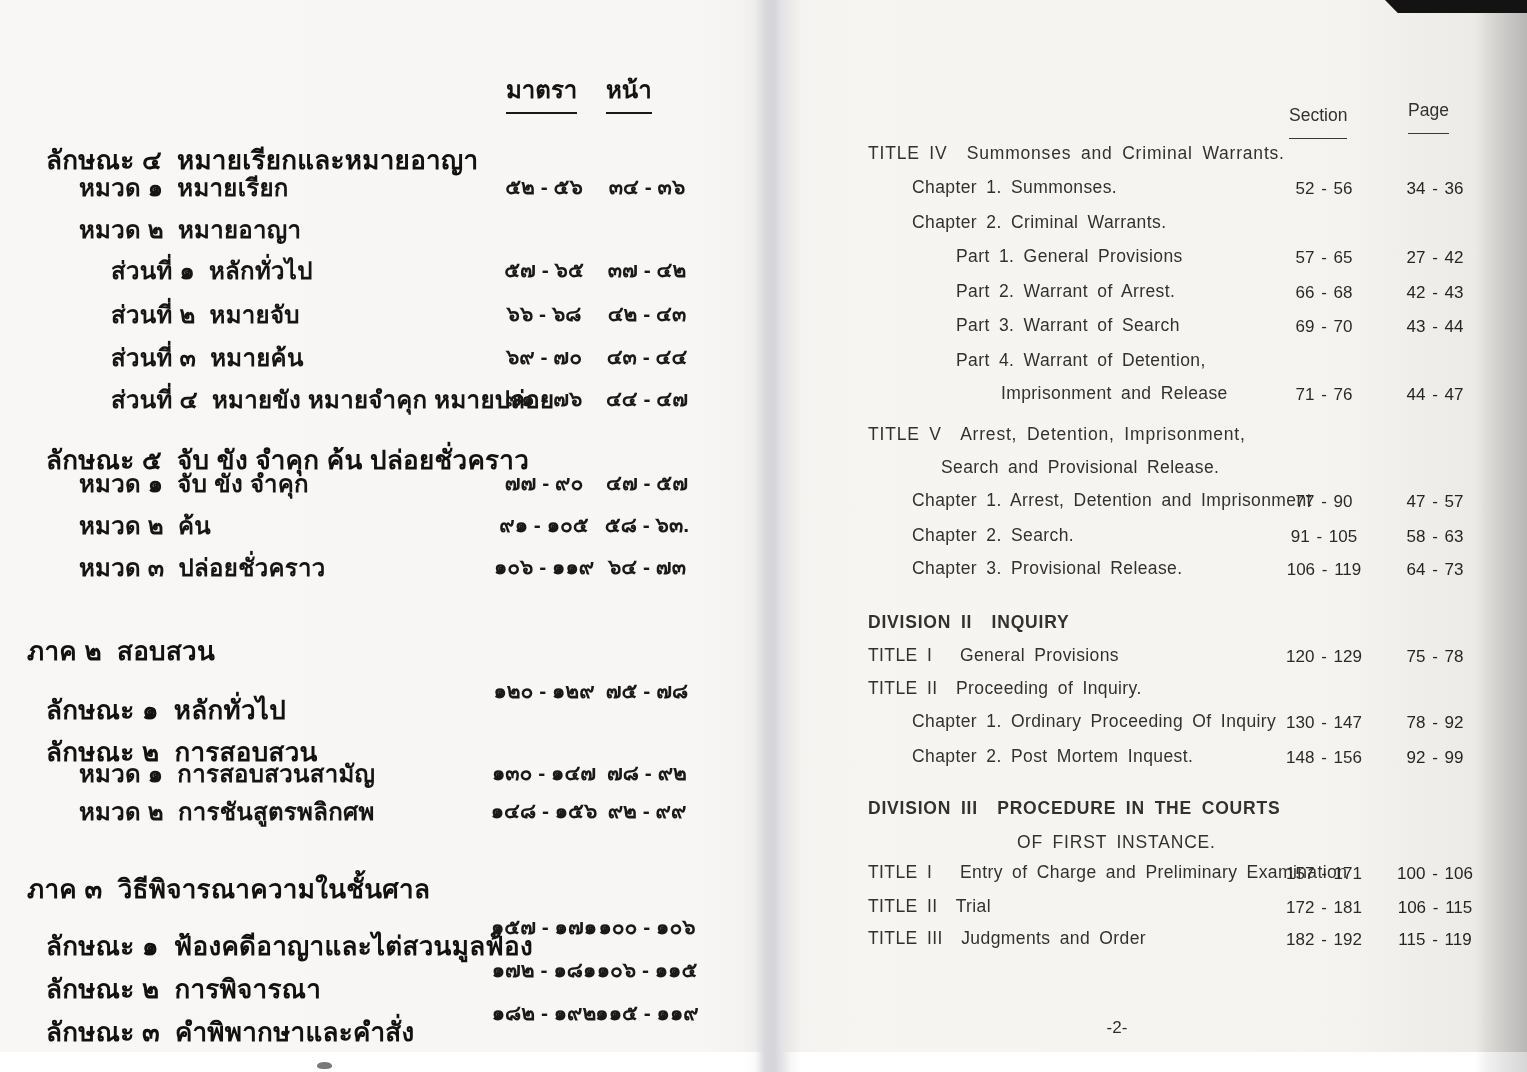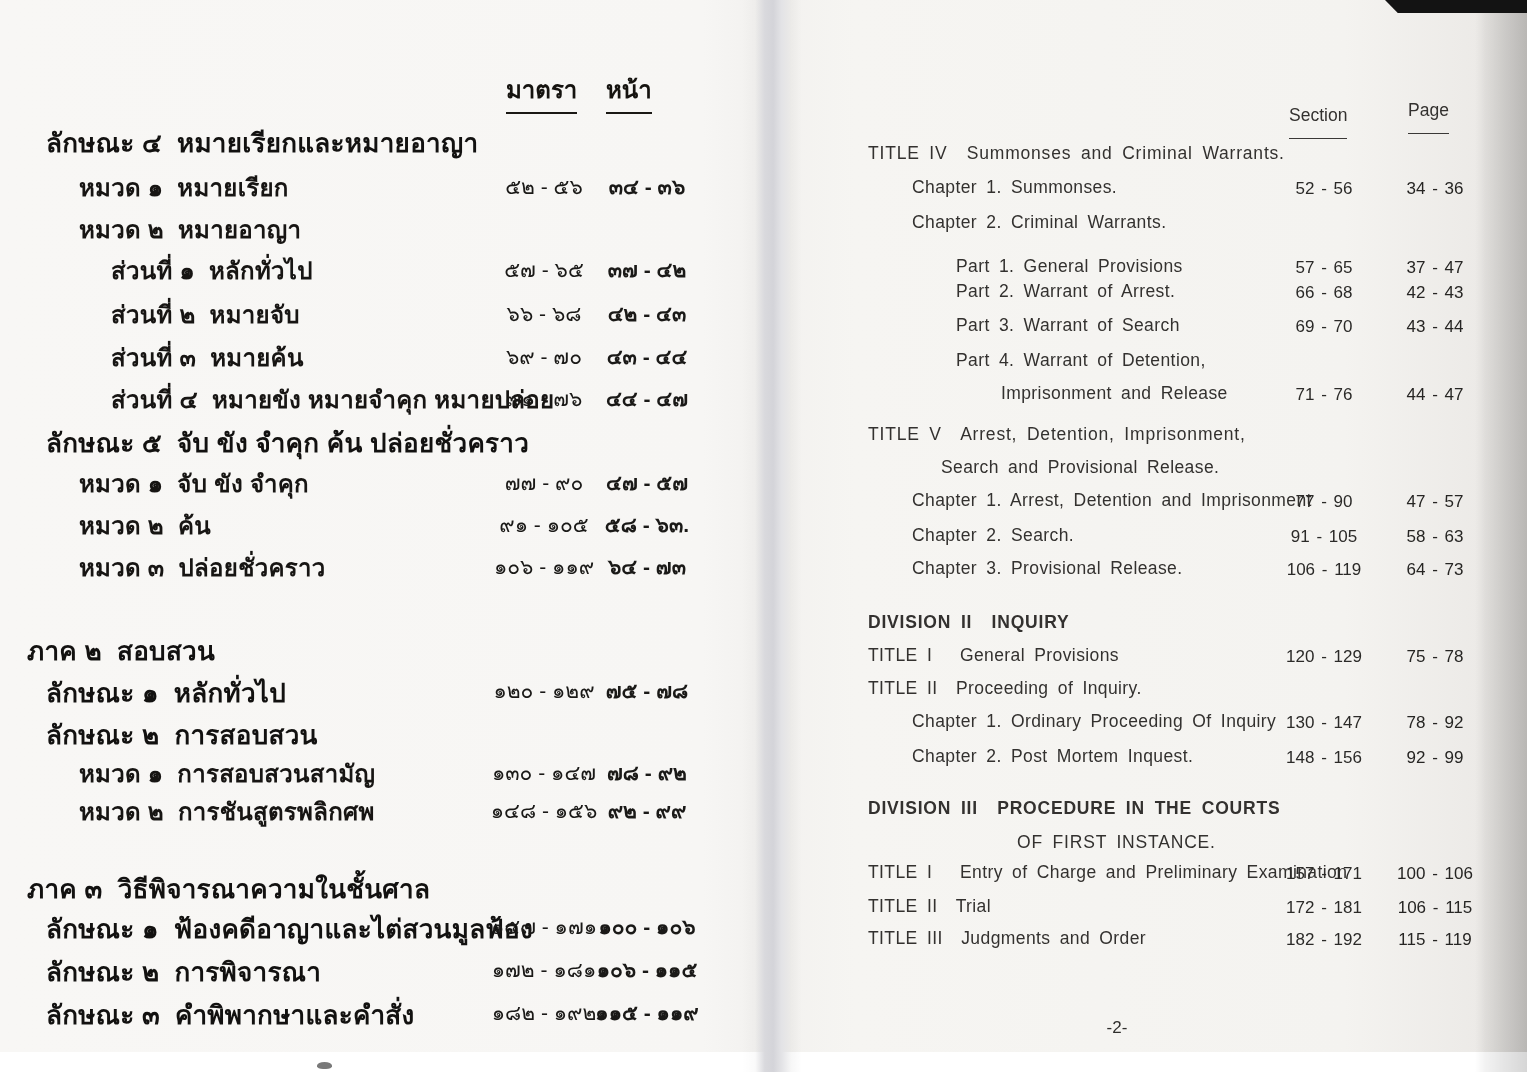--- a/index.html
+++ b/index.html
@@ -31,24 +31,24 @@
   .speck { position:absolute; left:317px; top:1062px; width:15px; height:7px;
            background:#4c4c4c; border-radius:50% 50% 40% 40%; opacity:.75; }
 
   .row { position:absolute; left:0; width:100%; height:36px; }
   .lbl { position:absolute; top:0; white-space:pre; }
   .sec, .pg { position:absolute; top:2px; text-align:center; white-space:pre; }
 
   
   .thai .lbl { font-size:24px; font-weight:600; color:#171513; letter-spacing:.3px; }
   .thai.big .lbl { font-size:26px; font-weight:700; color:#121110; }
-  .thai .sec { left:483px; width:122px; font-size:21px; font-weight:400; color:#1a1917; }
+  .thai .sec { left:483px; width:122px; font-size:21px; font-weight:700; color:#1a1917; }
   .thai .pg  { left:588px; width:118px; font-size:21px; font-weight:700; color:#1a1917; }
   .lvA .lbl { left:27px;text-align:center; }
-  .lvB .lbl { left:46px; }
+  .lvB .lbl { left:46px;margin-top:17px; }
   .lvC .lbl { left:79px; }
   .lvD .lbl { left:111px; }
 
   .thai-head { position:absolute; top:70px; left:0; width:100%; height:40px; }
   .thai-head span {
     position:absolute; font-size:24px; font-weight:700; color:#15130f;
     border-bottom:2.5px solid #1a1814; padding-bottom:3px;
   }
   .thai-head .h-sec { left:506px; }
   .thai-head .h-pg  { left:606px; }
@@ -189,24 +189,24 @@
       <span class="lbl">TITLE IV  Summonses and Criminal Warrants.</span>
     </div>
     <div class="row eng rvC" style="top:177px">
       <span class="lbl">Chapter 1. Summonses.</span>
       <span class="sec">52 - 56</span>
       <span class="pg">34 - 36</span>
     </div>
     <div class="row eng rvC" style="top:212px">
       <span class="lbl">Chapter 2. Criminal Warrants.</span>
     </div>
-    <div class="row eng rvP" style="top:256px">
+    <div class="row eng rvP" style="top:246px">
       <span class="lbl">Part 1. General Provisions</span>
       <span class="sec">57 - 65</span>
-      <span class="pg">37 - 47</span>
+      <span class="pg">27 - 42</span>
     </div>
     <div class="row eng rvP" style="top:281px">
       <span class="lbl">Part 2. Warrant of Arrest.</span>
       <span class="sec">66 - 68</span>
       <span class="pg">42 - 43</span>
     </div>
     <div class="row eng rvP" style="top:315px">
       <span class="lbl">Part 3. Warrant of Search</span>
       <span class="sec">69 - 70</span>
       <span class="pg">43 - 44</span>

